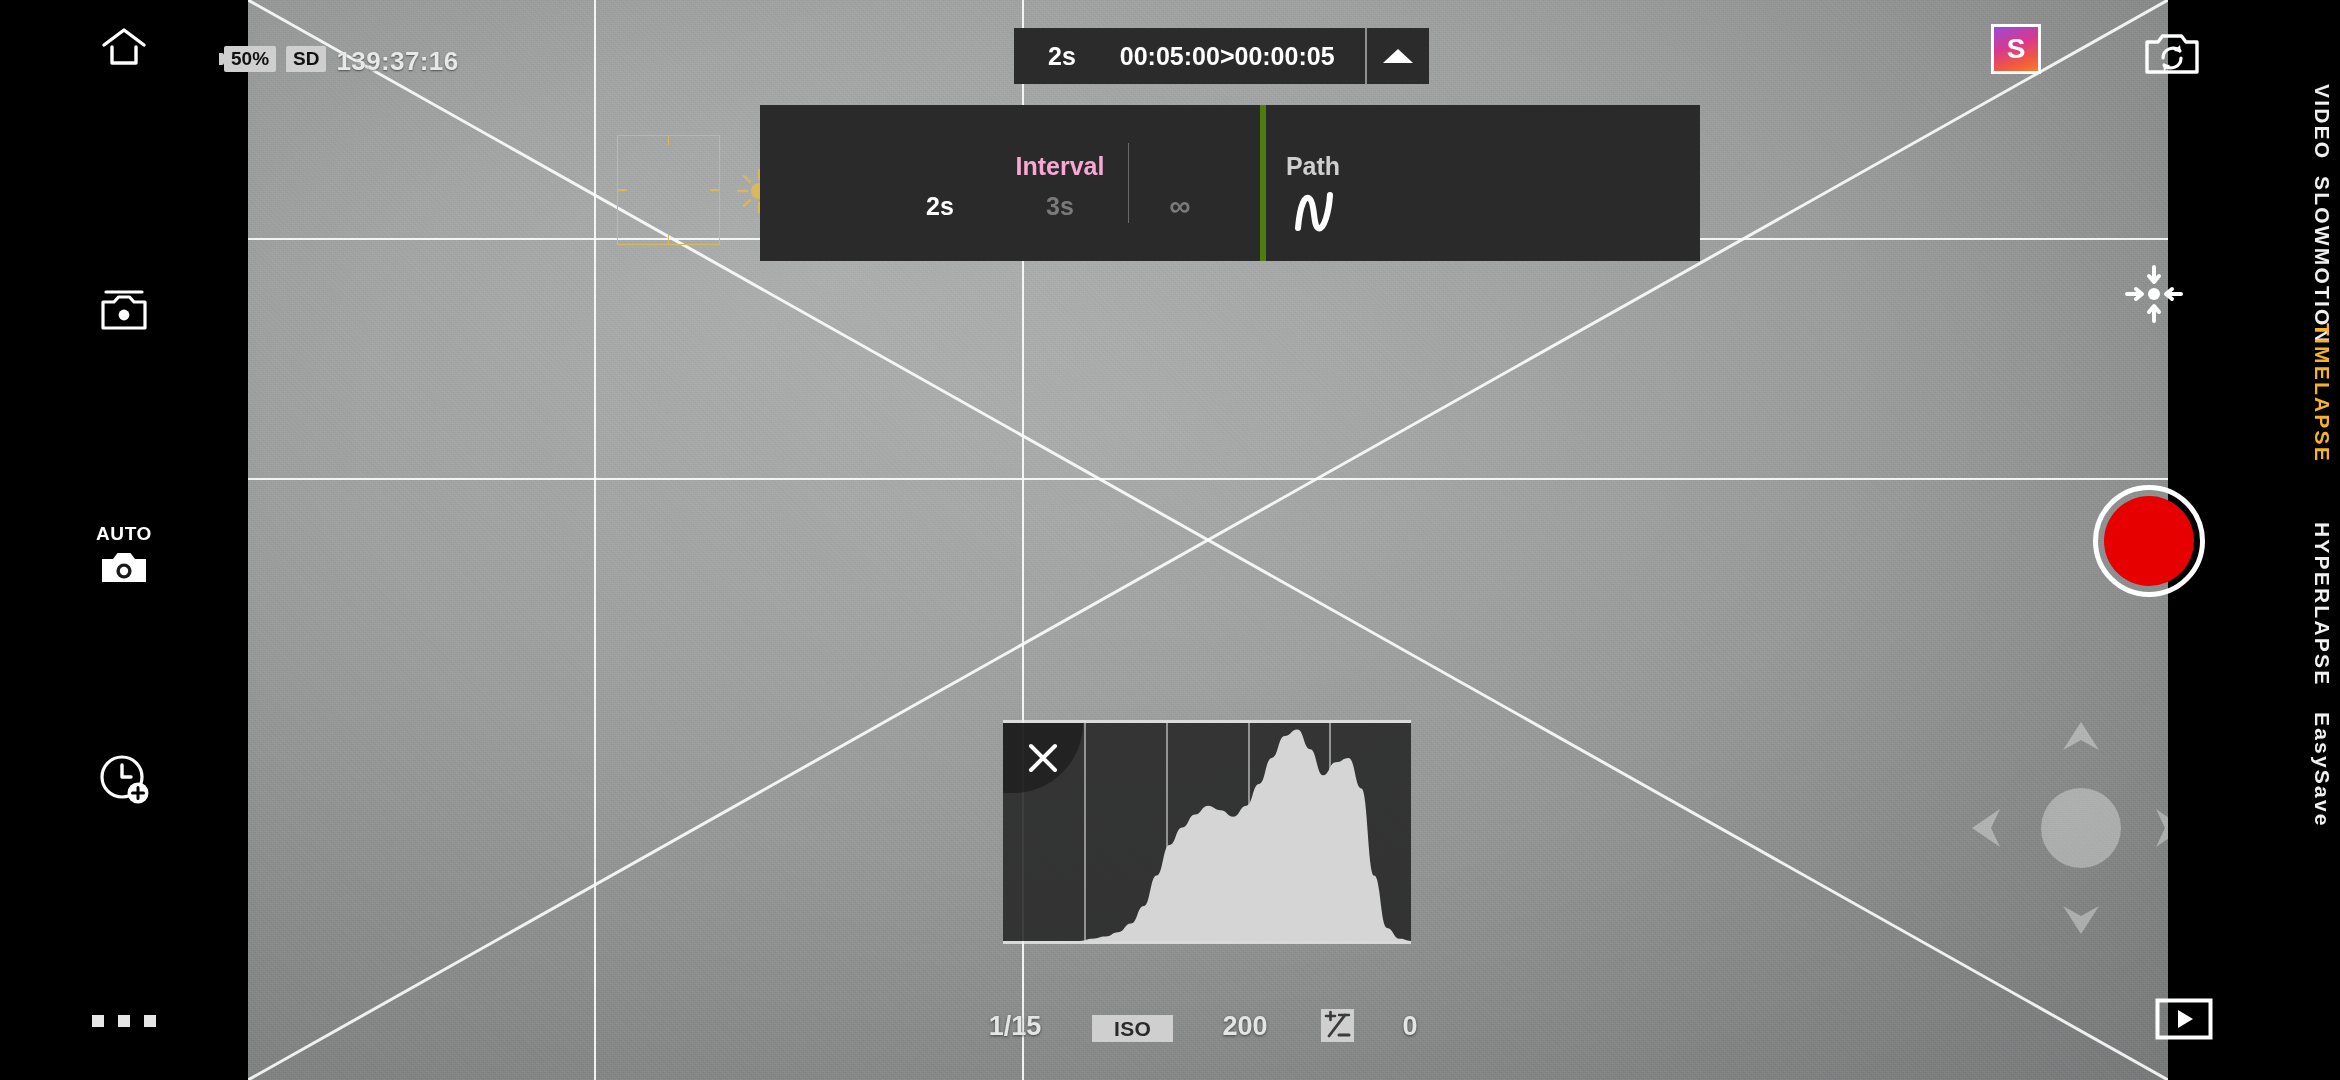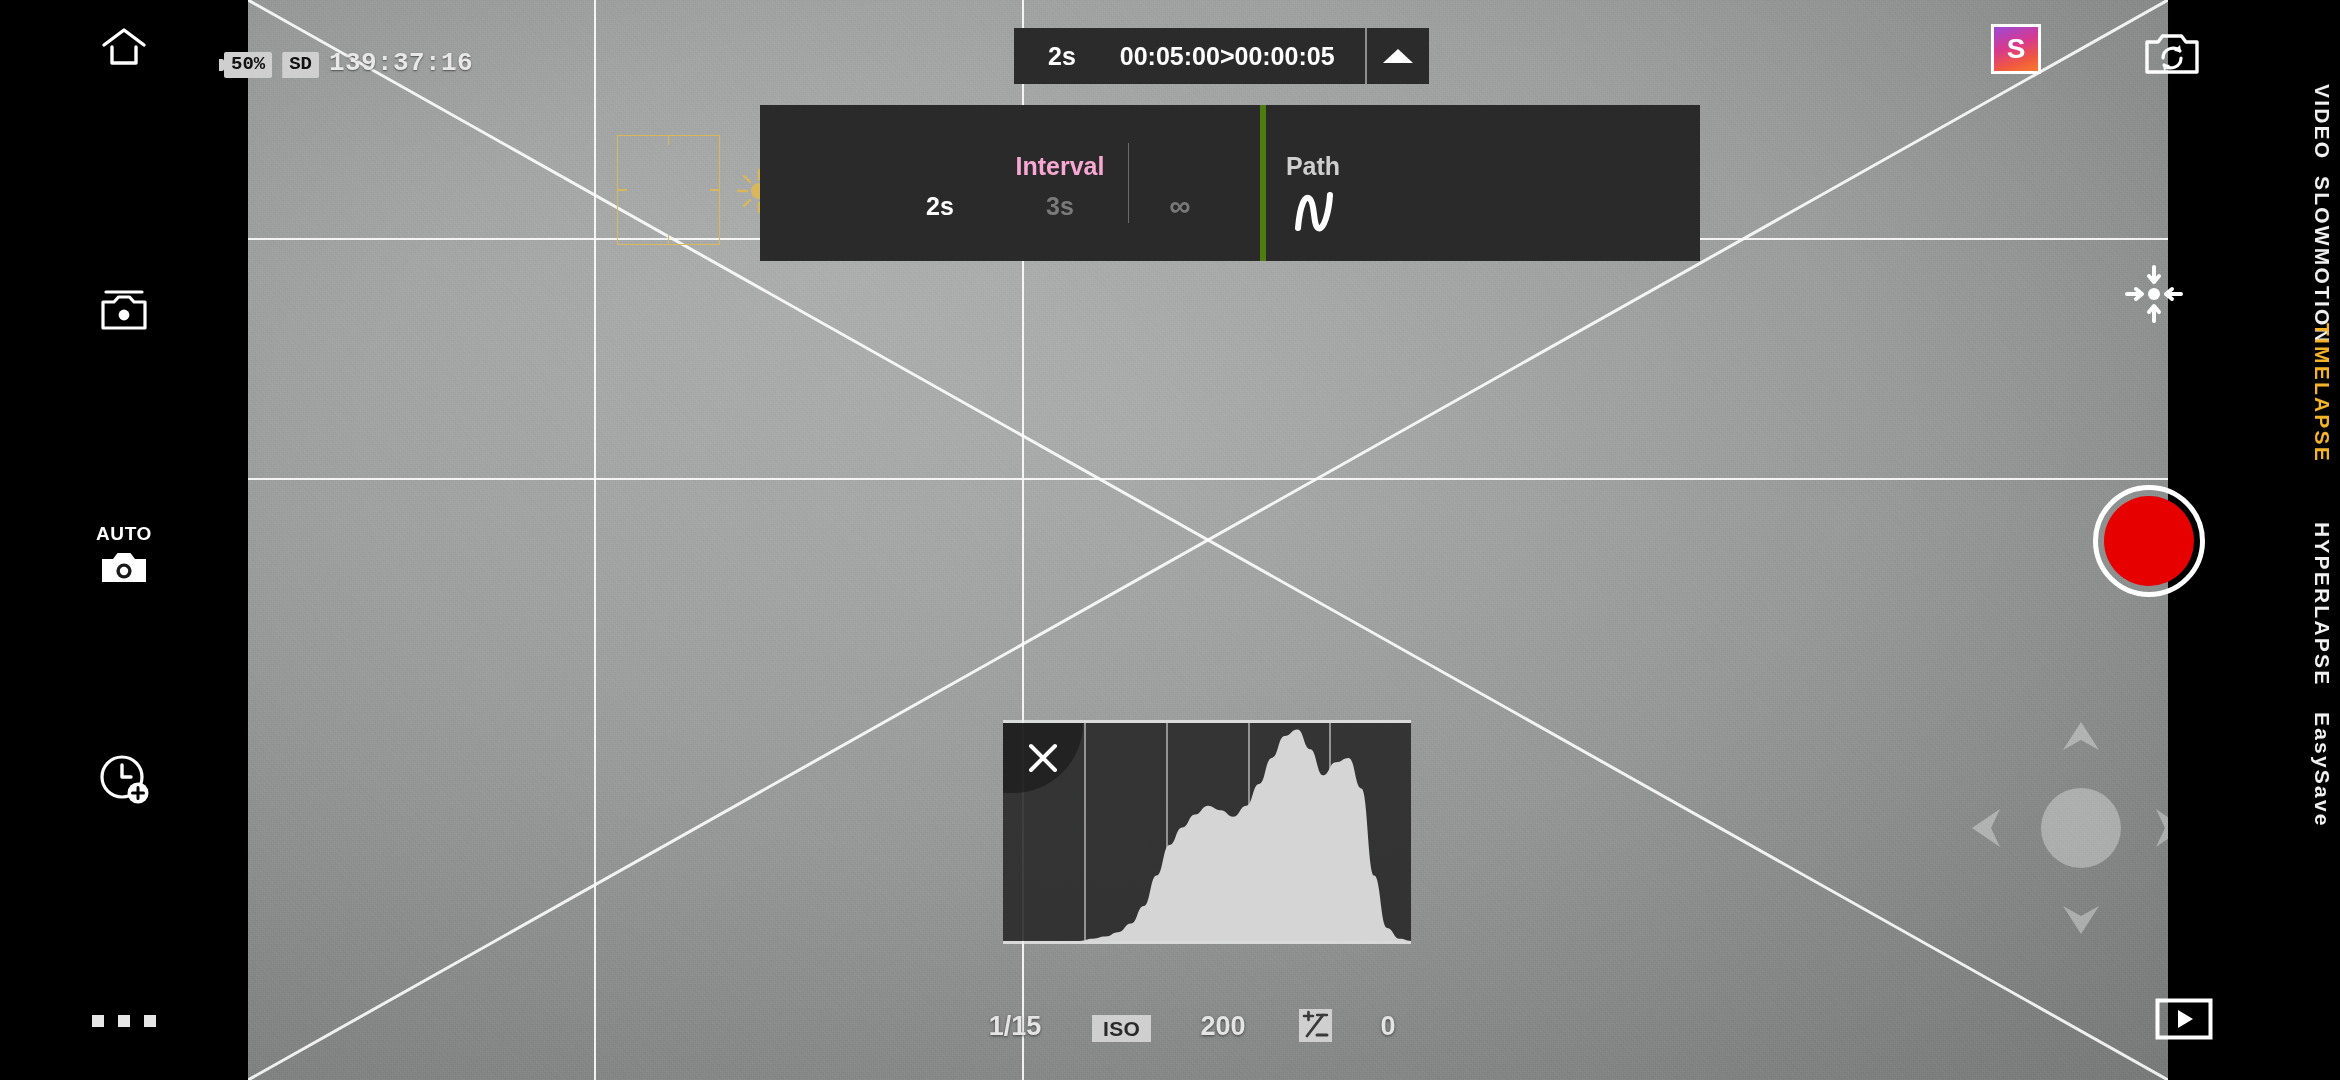--- a/index.html
+++ b/index.html
@@ -53,21 +53,21 @@
 
   
   .left-rail { position:absolute; left:0; top:0; width:248px; height:1080px; background:#000; }
   .rail-btn {
     position:absolute; left:0; width:248px; display:flex; flex-direction:column;
     align-items:center; justify-content:center; gap:5px; cursor:pointer;
   }
   .rail-label { color:#fff; font-size:19px; font-weight:700; letter-spacing:.6px; }
 
   
-  .status-row { position:absolute; left:218px; top:46px; display:flex; align-items:flex-end; gap:10px; height:32px;font-family:Liberation Mono, monospace; }
+  .status-row { position:absolute; left:218px; top:46px; display:flex; align-items:flex-start; gap:10px; height:32px; }
   .batt-wrap { position:relative; display:flex; align-items:center; }
   .batt-body {
     background:#cfcfcf; color:#111; font-size:19px; font-weight:700;
     padding:3px 7px 4px 7px; border-radius:2px; line-height:1;
   }
   .batt-nub { width:5px; height:12px; background:#cfcfcf; border-radius:0 2px 2px 0; margin-left:1px; }
   .sd-badge {
     background:#cfcfcf; color:#111; font-size:19px; font-weight:700;
     padding:3px 7px 4px 7px; line-height:1;
     clip-path:polygon(0 0, 100% 0, 100% 100%, 0 100%, 0 30%);
@@ -122,21 +122,21 @@
   .histo-bottom { position:absolute; left:0; right:0; bottom:-3px; height:3px; background:rgba(235,235,235,.8); }
 
   
   .expo {
     position:absolute; left:960px; top:1000px; width:500px; height:42px;
     display:flex; align-items:flex-end; justify-content:flex-start; gap:0; z-index:4;
   }
   .expo-txt { color:#e4e4e4; font-size:27px; font-weight:700; text-shadow:0 1px 3px rgba(0,0,0,.55); }
   .iso-badge {
     background:#cfcfcf; color:#2a2a2a; font-size:21px; font-weight:700;
-    padding:3px 11px; line-height:1; letter-spacing:.3px;
+    padding:3px 22px; line-height:1; letter-spacing:.3px;
   }
   .ev-badge {
     width:33px; height:33px; background:#cfcfcf; position:relative; display:inline-block;
   }
 
   
   .right-rail { position:absolute; right:0; top:0; width:172px; height:1080px; background:#000; }
   .mode-list { position:absolute; right:0; top:0; width:62px; height:1080px; }
   .mode-item {
     position:absolute; right:6px; writing-mode:vertical-rl;

